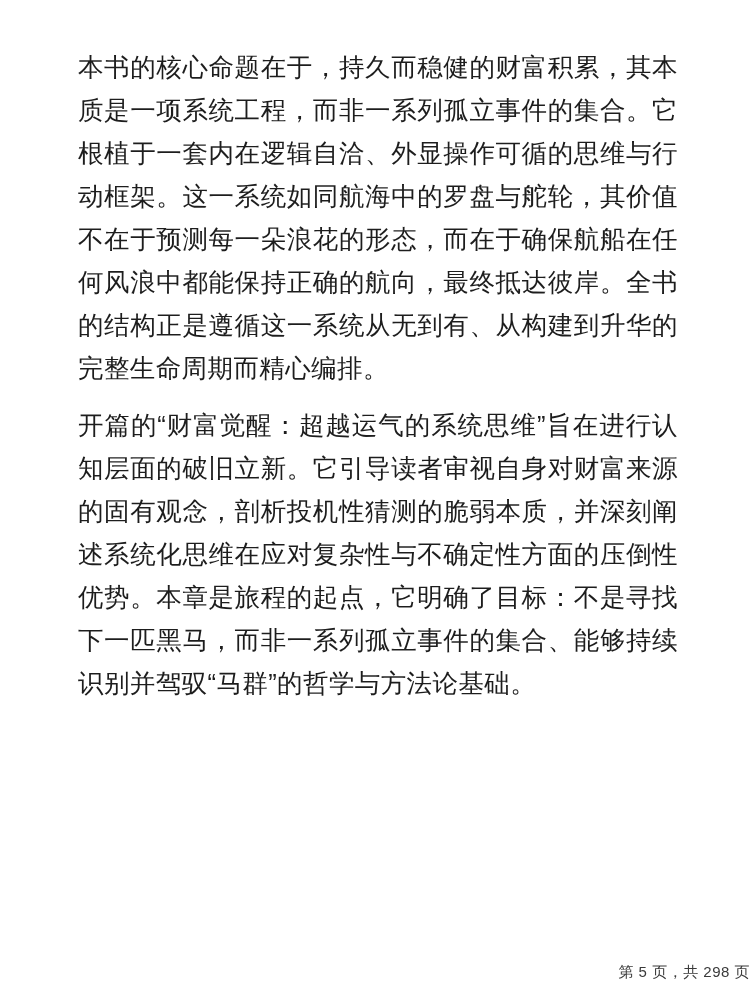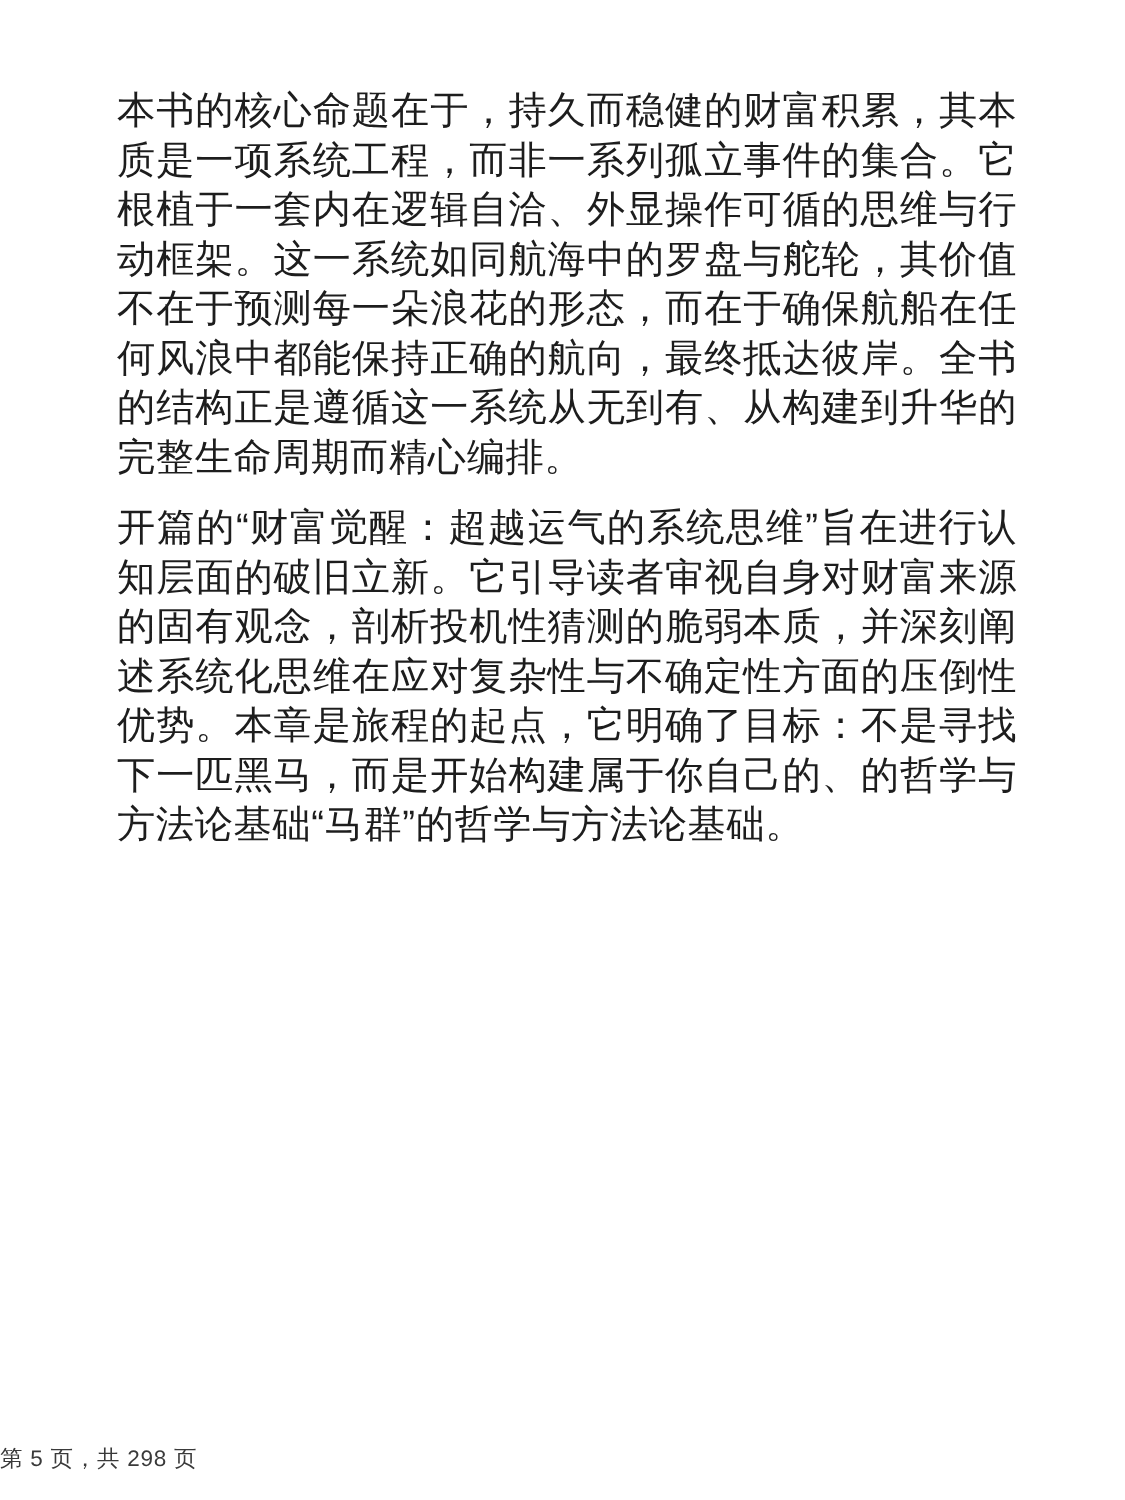--- a/index.html
+++ b/index.html
@@ -17,39 +17,39 @@
   }
   .page {
     box-sizing: border-box;
     width: 750px;
     height: 1000px;
     padding: 46px 72px 0 78px;
     position: relative;
   }
   .para {
     font-size: 25.5px;
-    line-height: 33px;
+    line-height: 43px;
     letter-spacing: 0.4px;
     text-align: justify;
     text-justify: inter-ideograph;
-    margin: 12px 0 14px 0;
+    margin: 0 0 14px 0;
     font-weight: 500;
     color: #1d1d1d;
   }
   .footer {
     position: absolute;
     left: 0;
     right: 0;
     bottom: 18px;
-    text-align: left;
+    text-align: right;
     font-size: 15px;
     color: #3a3a3a;
     letter-spacing: 0.5px;
   }
 </style>
 </head>
 <body>
 
 <div class="page">
   <p class="para">本书的核心命题在于，持久而稳健的财富积累，其本质是一项系统工程，而非一系列孤立事件的集合。它根植于一套内在逻辑自洽、外显操作可循的思维与行动框架。这一系统如同航海中的罗盘与舵轮，其价值不在于预测每一朵浪花的形态，而在于确保航船在任何风浪中都能保持正确的航向，最终抵达彼岸。全书的结构正是遵循这一系统从无到有、从构建到升华的完整生命周期而精心编排。</p>
-  <p class="para">开篇的“财富觉醒：超越运气的系统思维”旨在进行认知层面的破旧立新。它引导读者审视自身对财富来源的固有观念，剖析投机性猜测的脆弱本质，并深刻阐述系统化思维在应对复杂性与不确定性方面的压倒性优势。本章是旅程的起点，它明确了目标：不是寻找下一匹黑马，而是开始构建属于你自己的、的哲学与方法论基础“马群”的哲学与方法论基础。</p>
+  <p class="para">开篇的“财富觉醒：超越运气的系统思维”旨在进行认知层面的破旧立新。它引导读者审视自身对财富来源的固有观念，剖析投机性猜测的脆弱本质，并深刻阐述系统化思维在应对复杂性与不确定性方面的压倒性优势。本章是旅程的起点，它明确了目标：不是寻找下一匹黑马，而非一系列孤立事件的集合、能够持续识别并驾驭“马群”的哲学与方法论基础。</p>
   <div class="footer">第 5 页，共 298 页</div>
 </div>
 
 </body></html>

